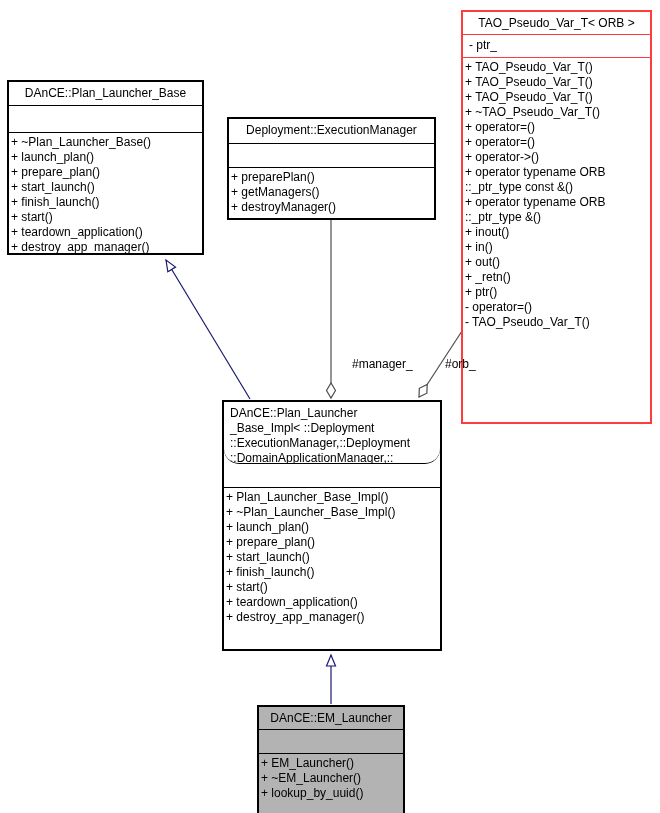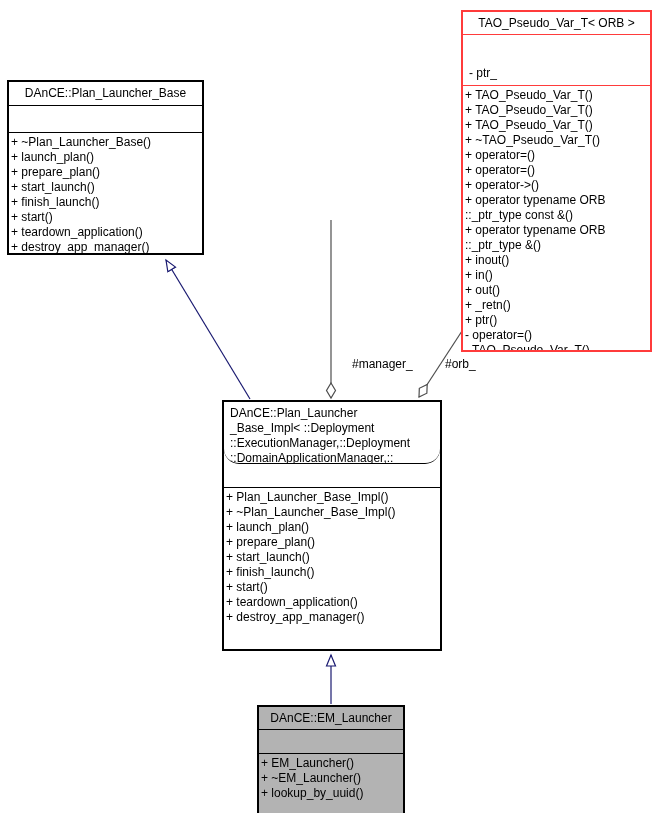--- a/index.html
+++ b/index.html
@@ -102,24 +102,36 @@
         <div class="uml-line">+ launch_plan()</div>
         <div class="uml-line">+ prepare_plan()</div>
         <div class="uml-line">+ start_launch()</div>
         <div class="uml-line">+ finish_launch()</div>
         <div class="uml-line">+ start()</div>
         <div class="uml-line">+ teardown_application()</div>
         <div class="uml-line">+ destroy_app_manager()</div>
       </div>
   </div>
 
+  <div class="uml-box" style="left:227px; top:117px; width:209px; height:103px;">
+    <div class="uml-title" style="height:25px;">Deployment::ExecutionManager</div>
+    <div class="uml-attrs" style="height:24px;">
+      
+    </div>
+    <div class="uml-methods">
 
-  <div class="uml-box warn" style="left:461px; top:10px; width:191px; height:342px;">
+    <div class="uml-line">+ preparePlan()</div>
+        <div class="uml-line">+ getManagers()</div>
+        <div class="uml-line">+ destroyManager()</div>
+      </div>
+  </div>
+
+  <div class="uml-box warn" style="left:461px; top:10px; width:191px; height:414px;">
     <div class="uml-title" style="height:23px;">TAO_Pseudo_Var_T&lt; ORB &gt;</div>
-    <div class="uml-attrs" style="height:23px;margin-top:28px;">
+    <div class="uml-attrs" style="height:23px;">
 
     <div class="uml-line">- ptr_</div>
       </div>
     <div class="uml-methods">
 
     <div class="uml-line">+ TAO_Pseudo_Var_T()</div>
         <div class="uml-line">+ TAO_Pseudo_Var_T()</div>
         <div class="uml-line">+ TAO_Pseudo_Var_T()</div>
         <div class="uml-line">+ ~TAO_Pseudo_Var_T()</div>
         <div class="uml-line">+ operator=()</div>

